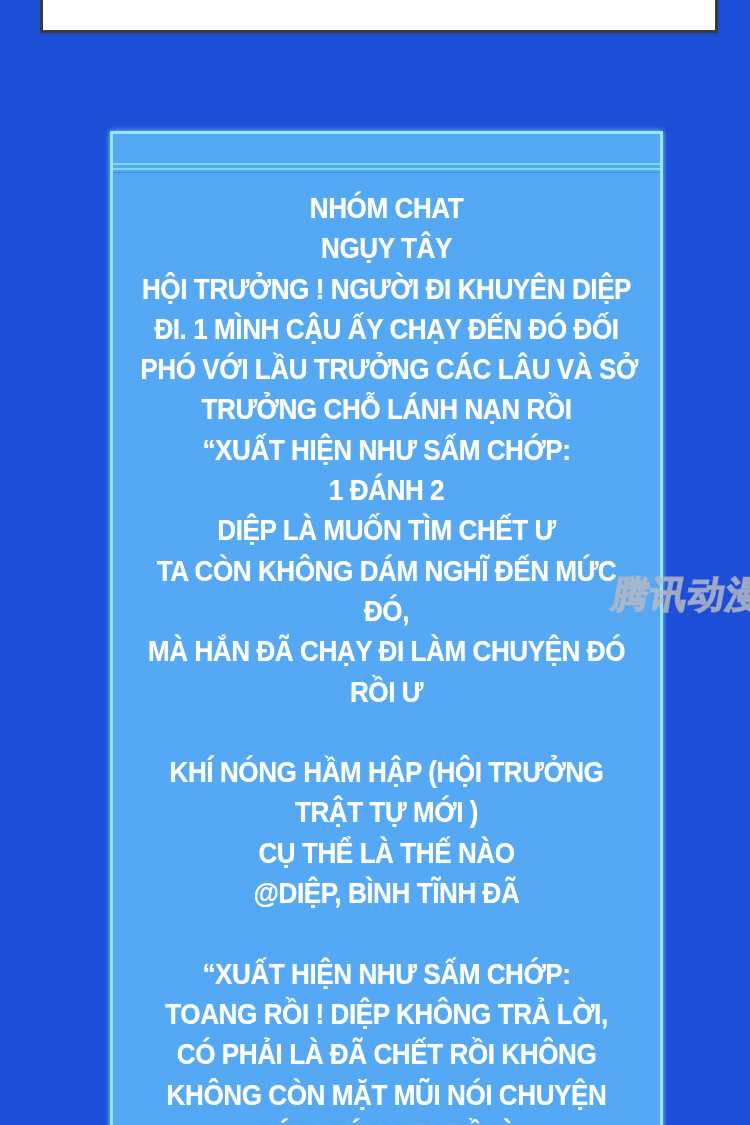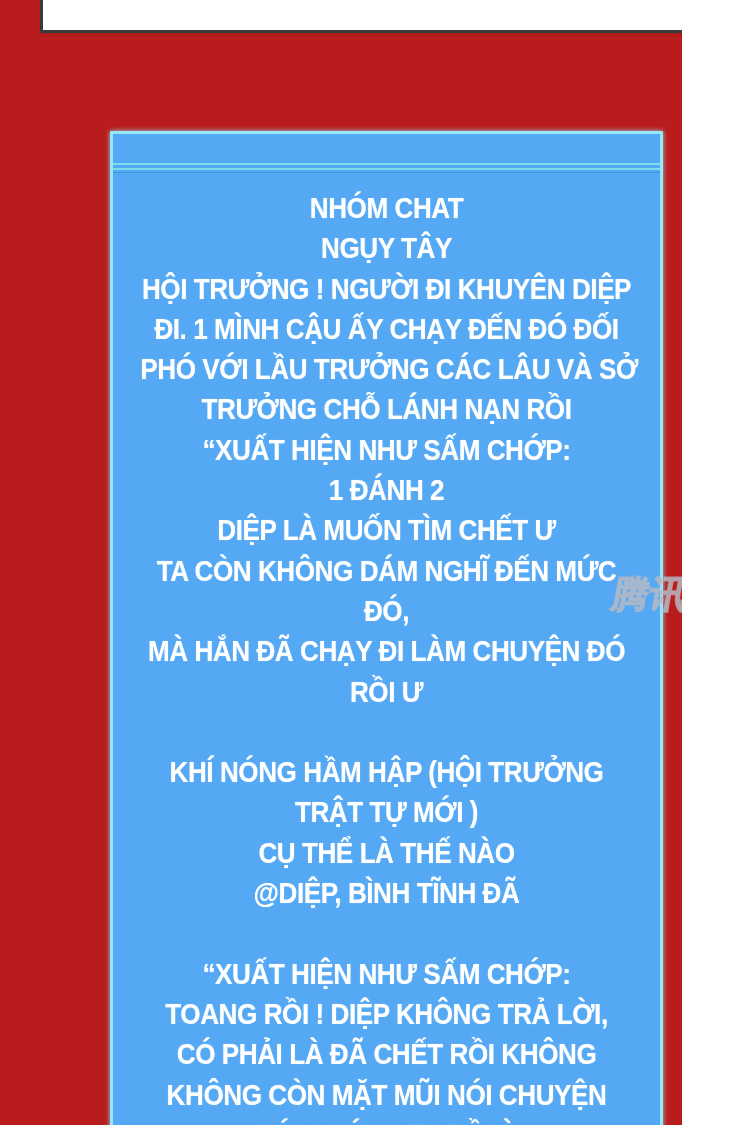--- a/index.html
+++ b/index.html
@@ -6,23 +6,23 @@
     margin: 0;
     padding: 0;
     width: 750px;
     height: 1125px;
     overflow: hidden;
     background: #ffffff;
     font-family: "Liberation Sans", sans-serif;
   }
   .stage {
     position: relative;
-    width: 682px;
+    width: 750px;
     height: 1125px;
-    background: #b91c1c;
+    background: #1d4ed8;
     overflow: hidden;
   }
   
   .top-panel {
     position: absolute;
     left: 40px;
     top: -24px;
     width: 678px;
     height: 57px;
     background: #ffffff;

